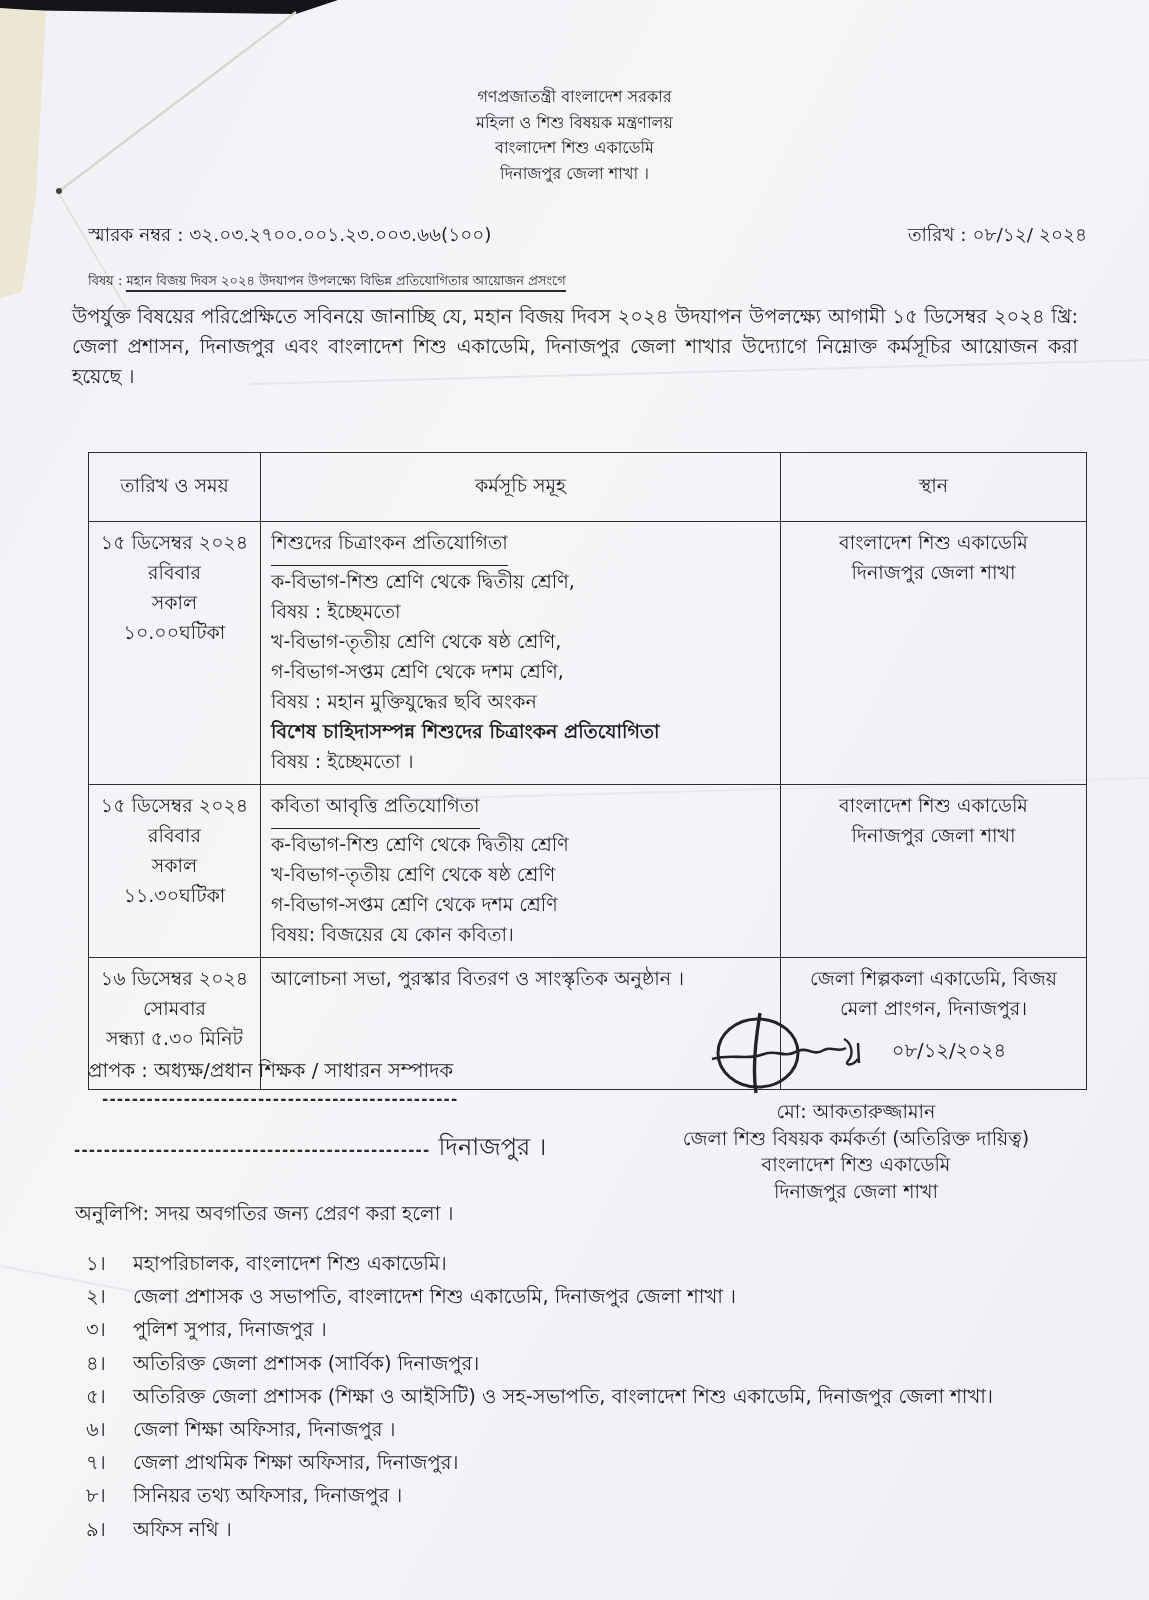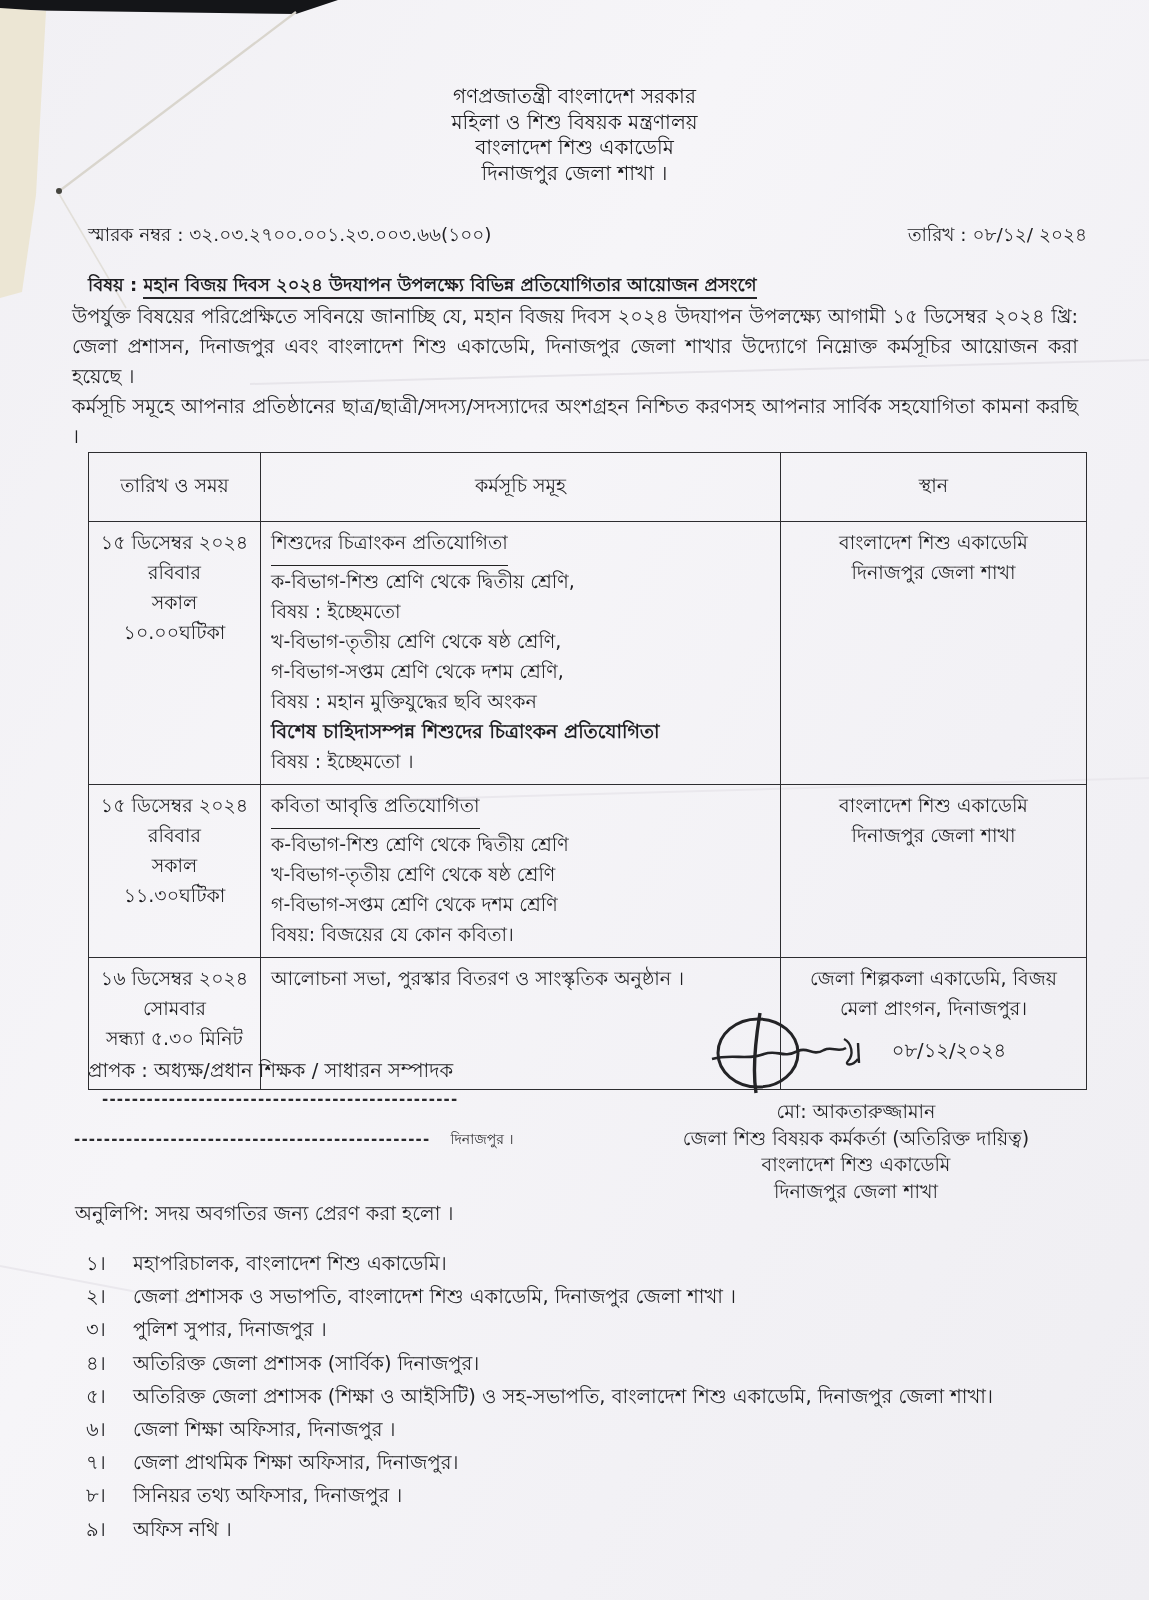--- a/index.html
+++ b/index.html
@@ -12,26 +12,26 @@
     width:1149px; height:1600px;
     margin:0 auto;
     background:linear-gradient(118deg,#f1f0f4 0%,#f6f5f8 38%,#f2f1f5 70%,#efeef2 100%);
     color:#1f1f22;
     overflow:hidden;
   }
   .artifacts { position:absolute; inset:0; width:100%; height:100%; pointer-events:none; }
   .content { position:absolute; inset:0; }
 
   .letterhead { position:absolute; top:84px; left:0; right:0; text-align:center;
-    font-size:20px; line-height:25.5px; color:#1c1c1f; }
+    font-size:16px; line-height:25.5px; color:#1c1c1f; }
 
   .meta { position:absolute; top:221px; left:88px; right:62px;
     display:flex; justify-content:space-between; font-size:18.5px; }
 
-  .subject { position:absolute; top:271px; left:88px; font-size:18px; font-weight:bold; }
+  .subject { position:absolute; top:271px; left:88px; font-size:13px; font-weight:normal; }
   .subject .u-text { border-bottom:2px solid #27272a; padding-bottom:2px; }
 
   .para { position:absolute; left:72px; width:1006px; font-size:19.5px;
     line-height:30px; text-align:justify; }
   .para1 { top:302px; }
   .para2 { top:392px; }
 
   table.schedule { position:absolute; top:452px; left:88px; width:998px;
     border-collapse:collapse; font-size:19px; table-layout:fixed; }
   .schedule th, .schedule td { border:1.4px solid #2d2d30; }
@@ -39,21 +39,21 @@
   .schedule td { vertical-align:top; padding:5px 10px 8px 10px; line-height:30px; }
   td.c { text-align:center; }
   .prog-title { border-bottom:1.6px solid #222; display:inline-block; padding-bottom:8px; }
   .bold-line { font-weight:bold; }
   .row3 td { height:118px; }
 
   .recipient { position:absolute; top:1056px; left:88px; font-size:19.5px; }
   .dashline { font-size:15px; font-weight:bold; letter-spacing:1.2px; color:#2a2a2d; white-space:nowrap; }
   .dash1 { position:absolute; top:1090px; left:102px; }
   .dash2 { position:absolute; top:1128px; left:74px; }
-  .dash2 .suffix { font-size:14px; letter-spacing:0; font-weight:normal; margin-left:20px; }
+  .dash2 .suffix { font-size:24px; letter-spacing:0; font-weight:normal; margin-left:8px; }
 
   .signature { position:absolute; top:1008px; left:630px; width:452px;
     text-align:center; font-size:19px; line-height:26.5px; }
   .sig-top { display:flex; align-items:center; justify-content:center; gap:26px; height:88px; margin-bottom:2px; }
   .sig-date { padding-bottom:2px; font-size:19.5px; }
 
   .copies-heading { position:absolute; top:1183px; left:75px; font-size:19.5px;margin-top:16px; }
   .copy-list { position:absolute; top:1247px; left:86px; right:40px; font-size:19.5px; }
   .copy-item { display:flex; line-height:33.2px; }
   .copy-no { flex:0 0 47px; }
@@ -86,21 +86,20 @@
     <div class="meta">
       <span>স্মারক নম্বর : ৩২.০৩.২৭০০.০০১.২৩.০০৩.৬৬(১০০)</span>
       <span>তারিখ : ০৮/১২/ ২০২৪</span>
     </div>
 
     <div class="subject">
       <span>বিষয় : </span><span class="u-text">মহান বিজয় দিবস ২০২৪ উদযাপন উপলক্ষ্যে বিভিন্ন প্রতিযোগিতার আয়োজন প্রসংগে</span>
     </div>
 
     <div class="para para1">উপর্যুক্ত বিষয়ের পরিপ্রেক্ষিতে সবিনয়ে জানাচ্ছি যে, মহান বিজয় দিবস ২০২৪ উদযাপন  উপলক্ষ্যে আগামী ১৫ ডিসেম্বর ২০২৪ খ্রি: জেলা প্রশাসন, দিনাজপুর এবং বাংলাদেশ শিশু একাডেমি, দিনাজপুর জেলা শাখার উদ্যোগে নিম্নোক্ত কর্মসূচির  আয়োজন করা হয়েছে ।</div>
-    <div class="para para2">কর্মসূচি সমূহে আপনার প্রতিষ্ঠানের ছাত্র/ছাত্রী/সদস্য/সদস্যাদের অংশগ্রহন নিশ্চিত করণসহ আপনার সার্বিক সহযোগিতা কামনা করছি ।</div>
 
     <table class="schedule">
       <colgroup>
           <col style="width:172px">
           <col style="width:520px">
           <col style="width:306px">
         </colgroup>
       <tbody>
           <tr>
         <th>তারিখ ও সময়</th>

